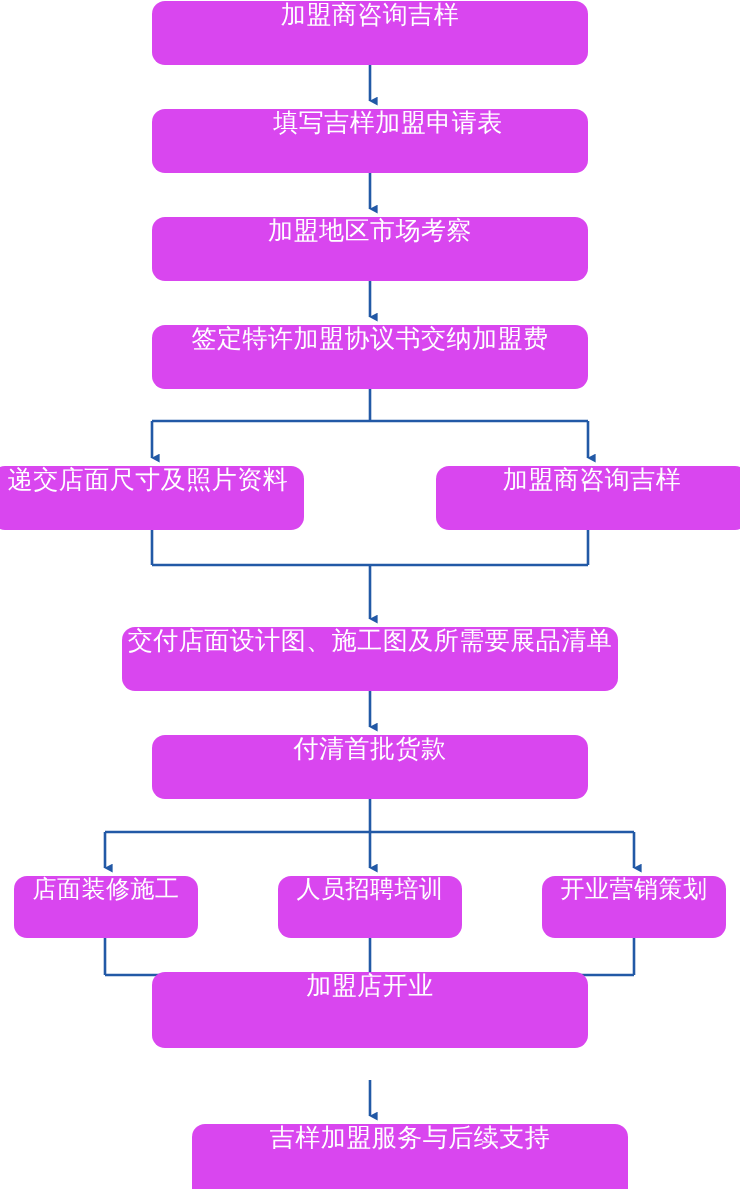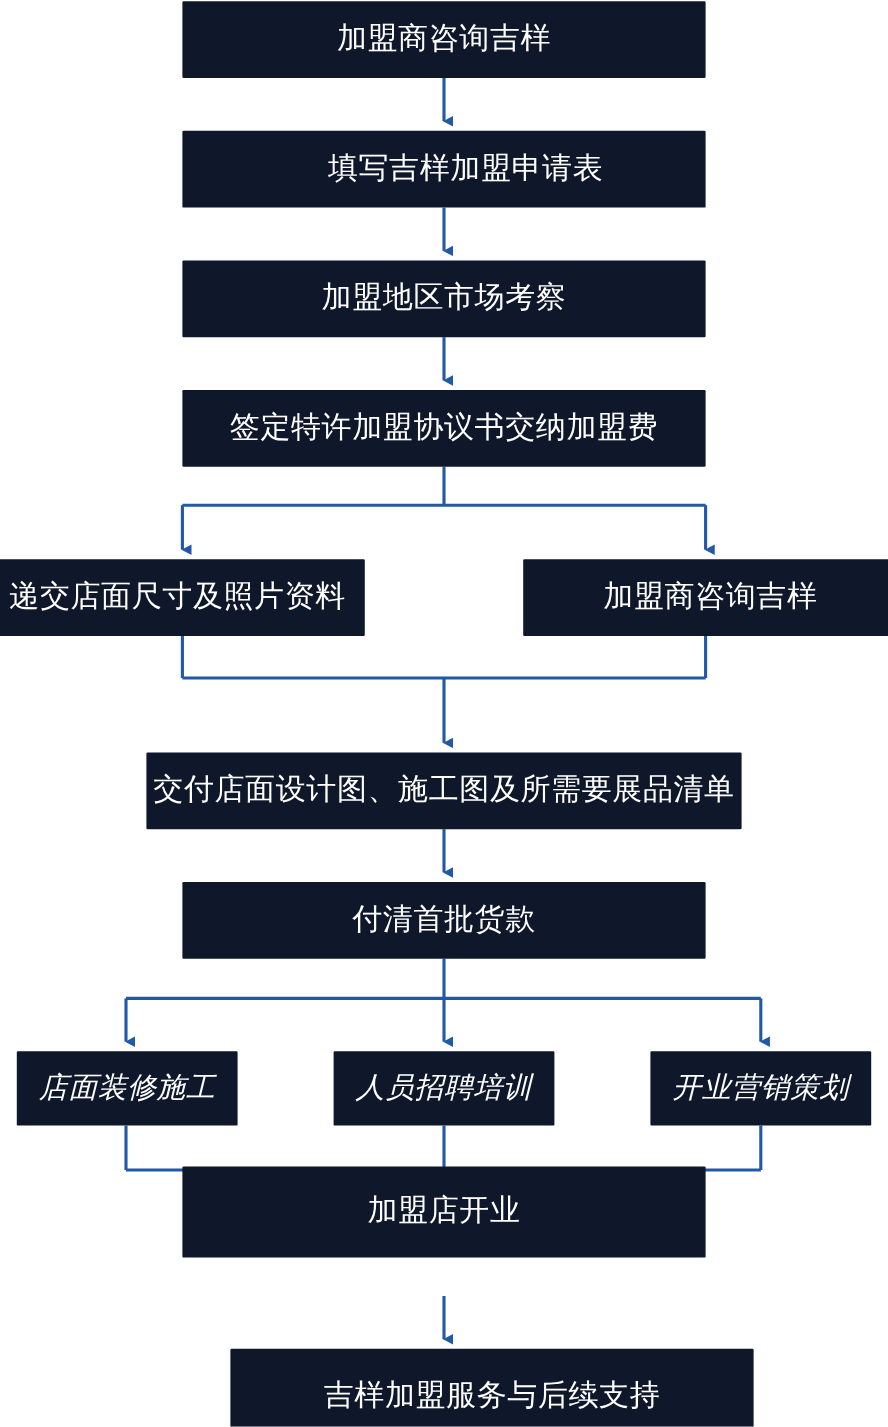--- a/index.html
+++ b/index.html
@@ -20,40 +20,38 @@
   #connector-layer {
     position: absolute;
     left: 0;
     top: 0;
     width: 740px;
     height: 1189px;
     pointer-events: none;
   }
   .node {
     position: absolute;
-    background: #0f172a;
-    border-radius: 1px;
+    background: #d946ef;
+    border-radius: 13px;
     display: flex;
-    align-items: center;
     justify-content: center;
     box-sizing: border-box;
     color: #ffffff;
     z-index: 2;
   }
   .node-label {
     color: #ffffff;
     font-size: 25px;
     line-height: 1.1;
     letter-spacing: 0.5px;
     white-space: nowrap;
     text-align: center;
   }
   .node-label.compact {
     font-size: 24px;
-    font-style: italic;
   }
 </style>
 </head>
 <body>
 
 <div id="flow-canvas">
 
   <svg id="connector-layer" width="740" height="1189" viewBox="0 0 740 1189" xmlns="http://www.w3.org/2000/svg">
     <defs>
       <marker id="arrowhead" markerWidth="9" markerHeight="9" refX="4.5" refY="7.6" orient="auto" markerUnits="userSpaceOnUse">

